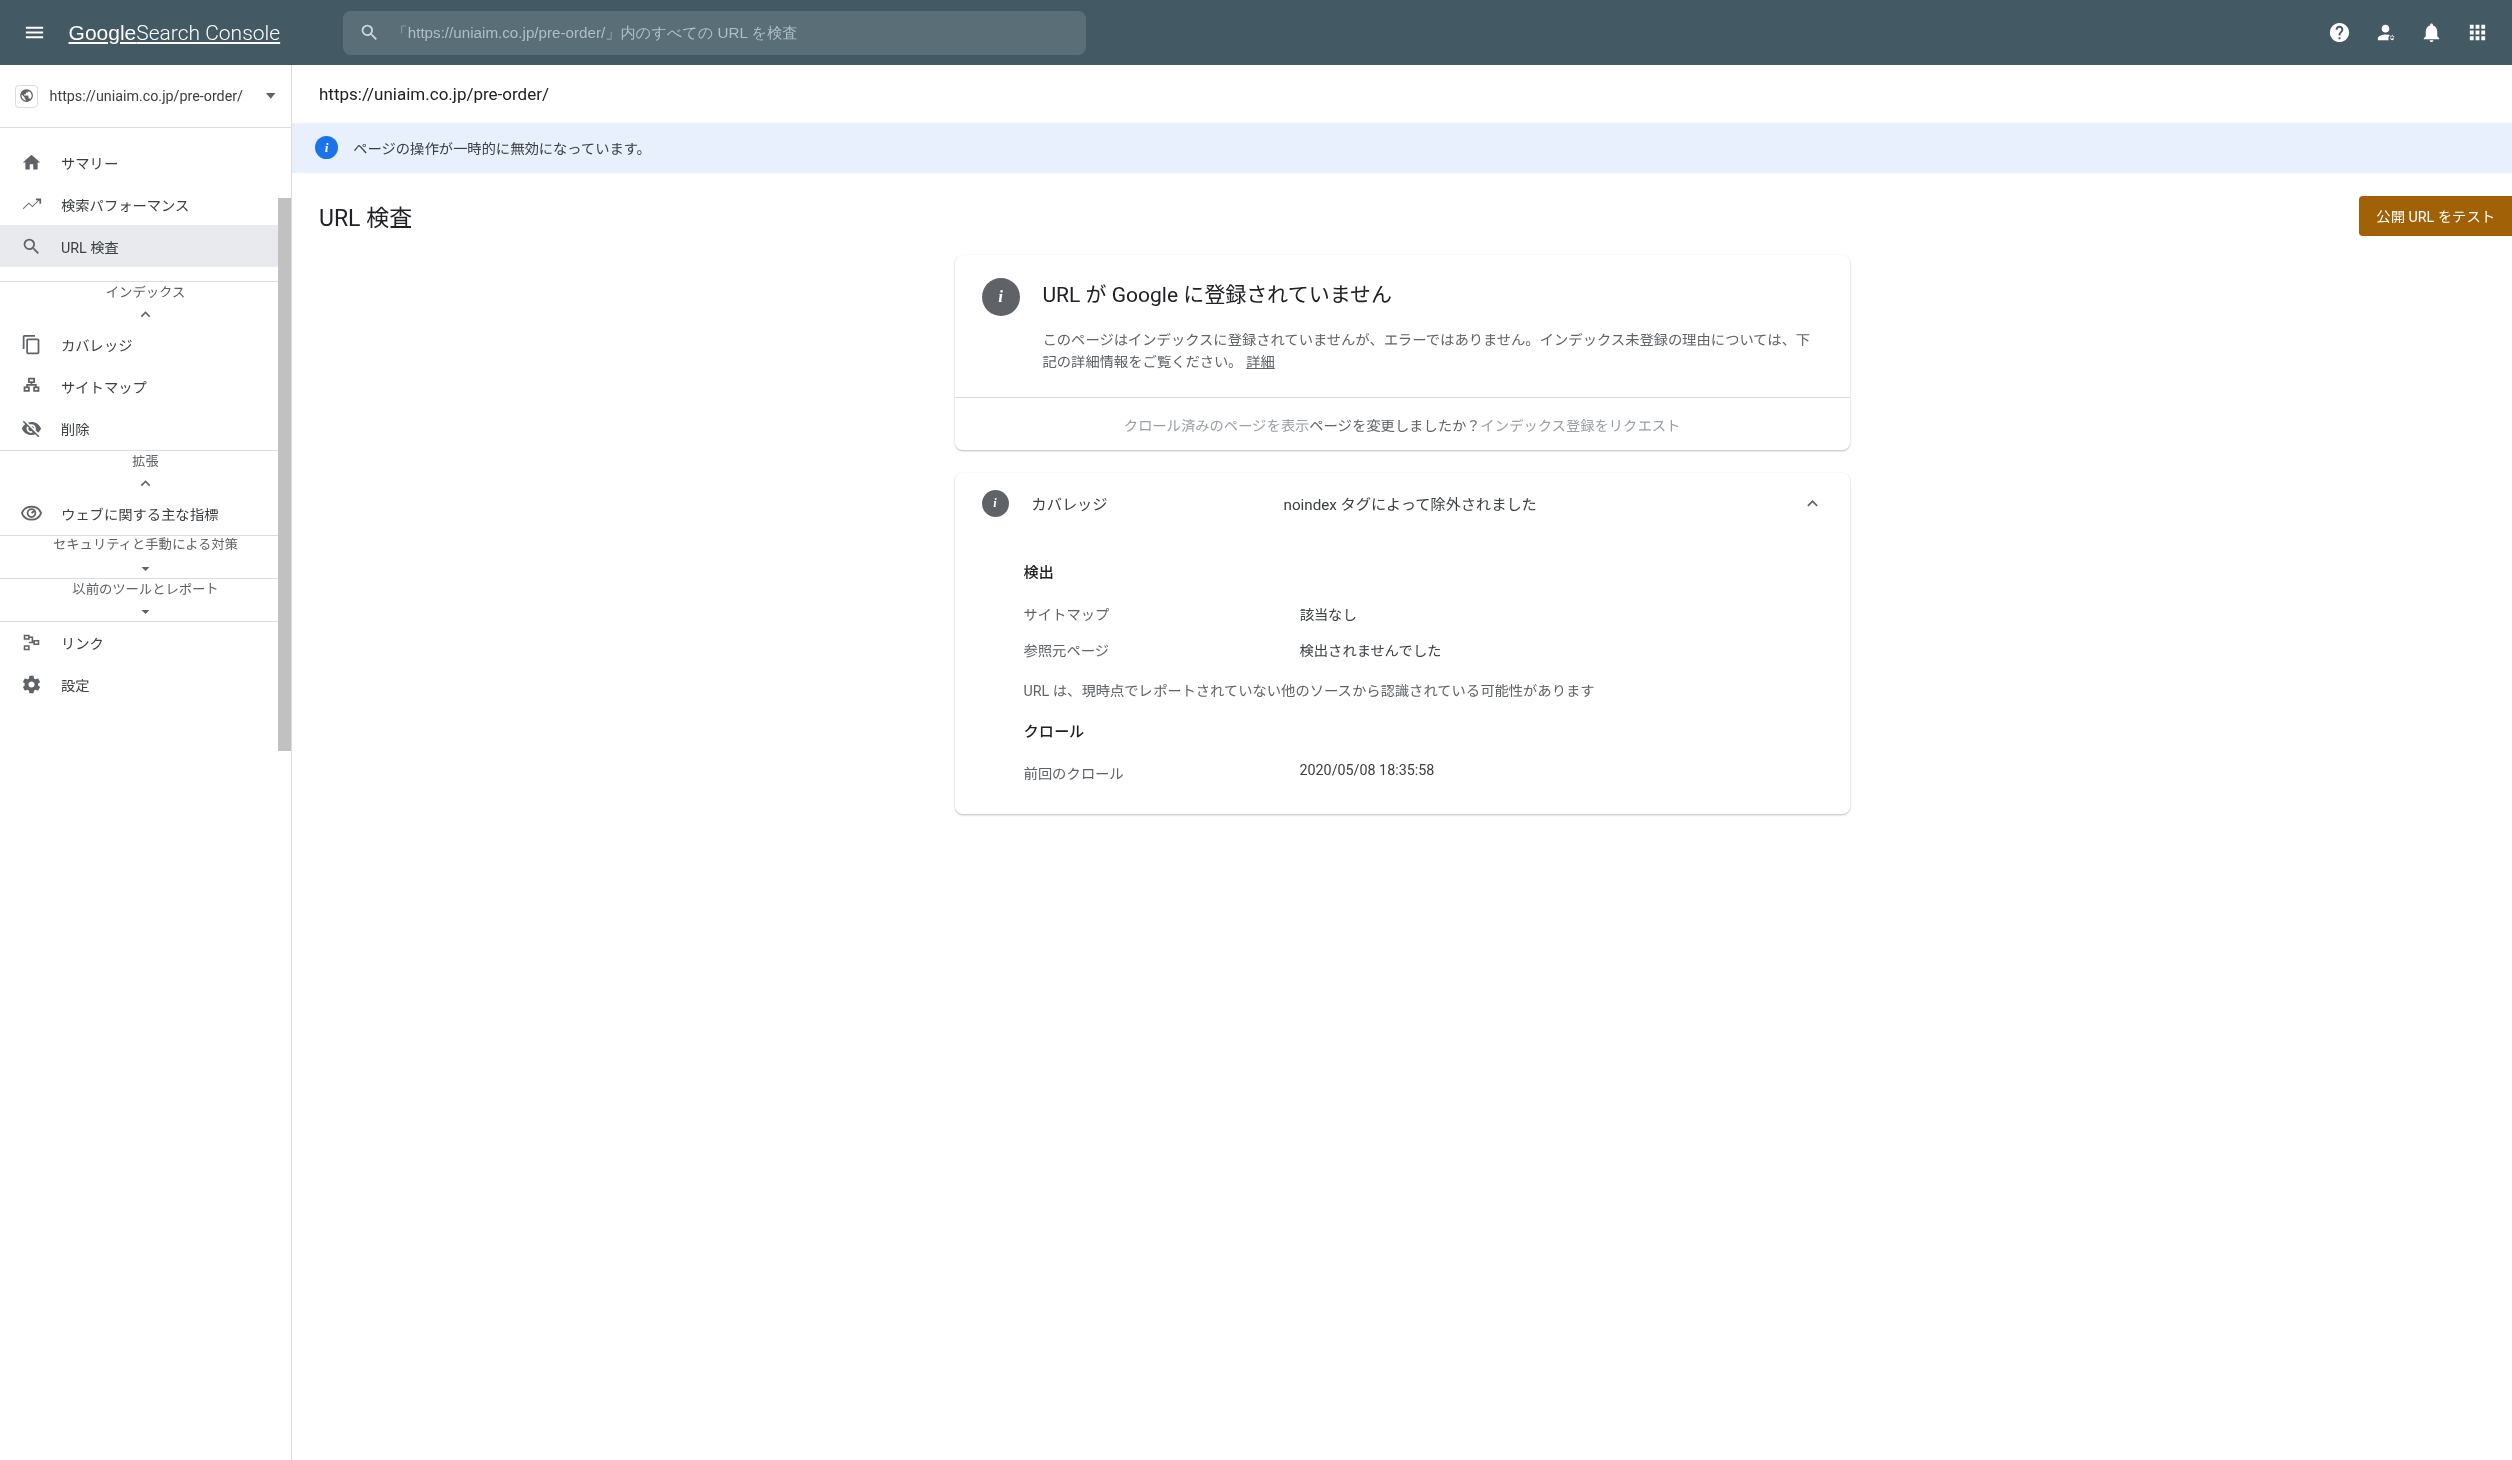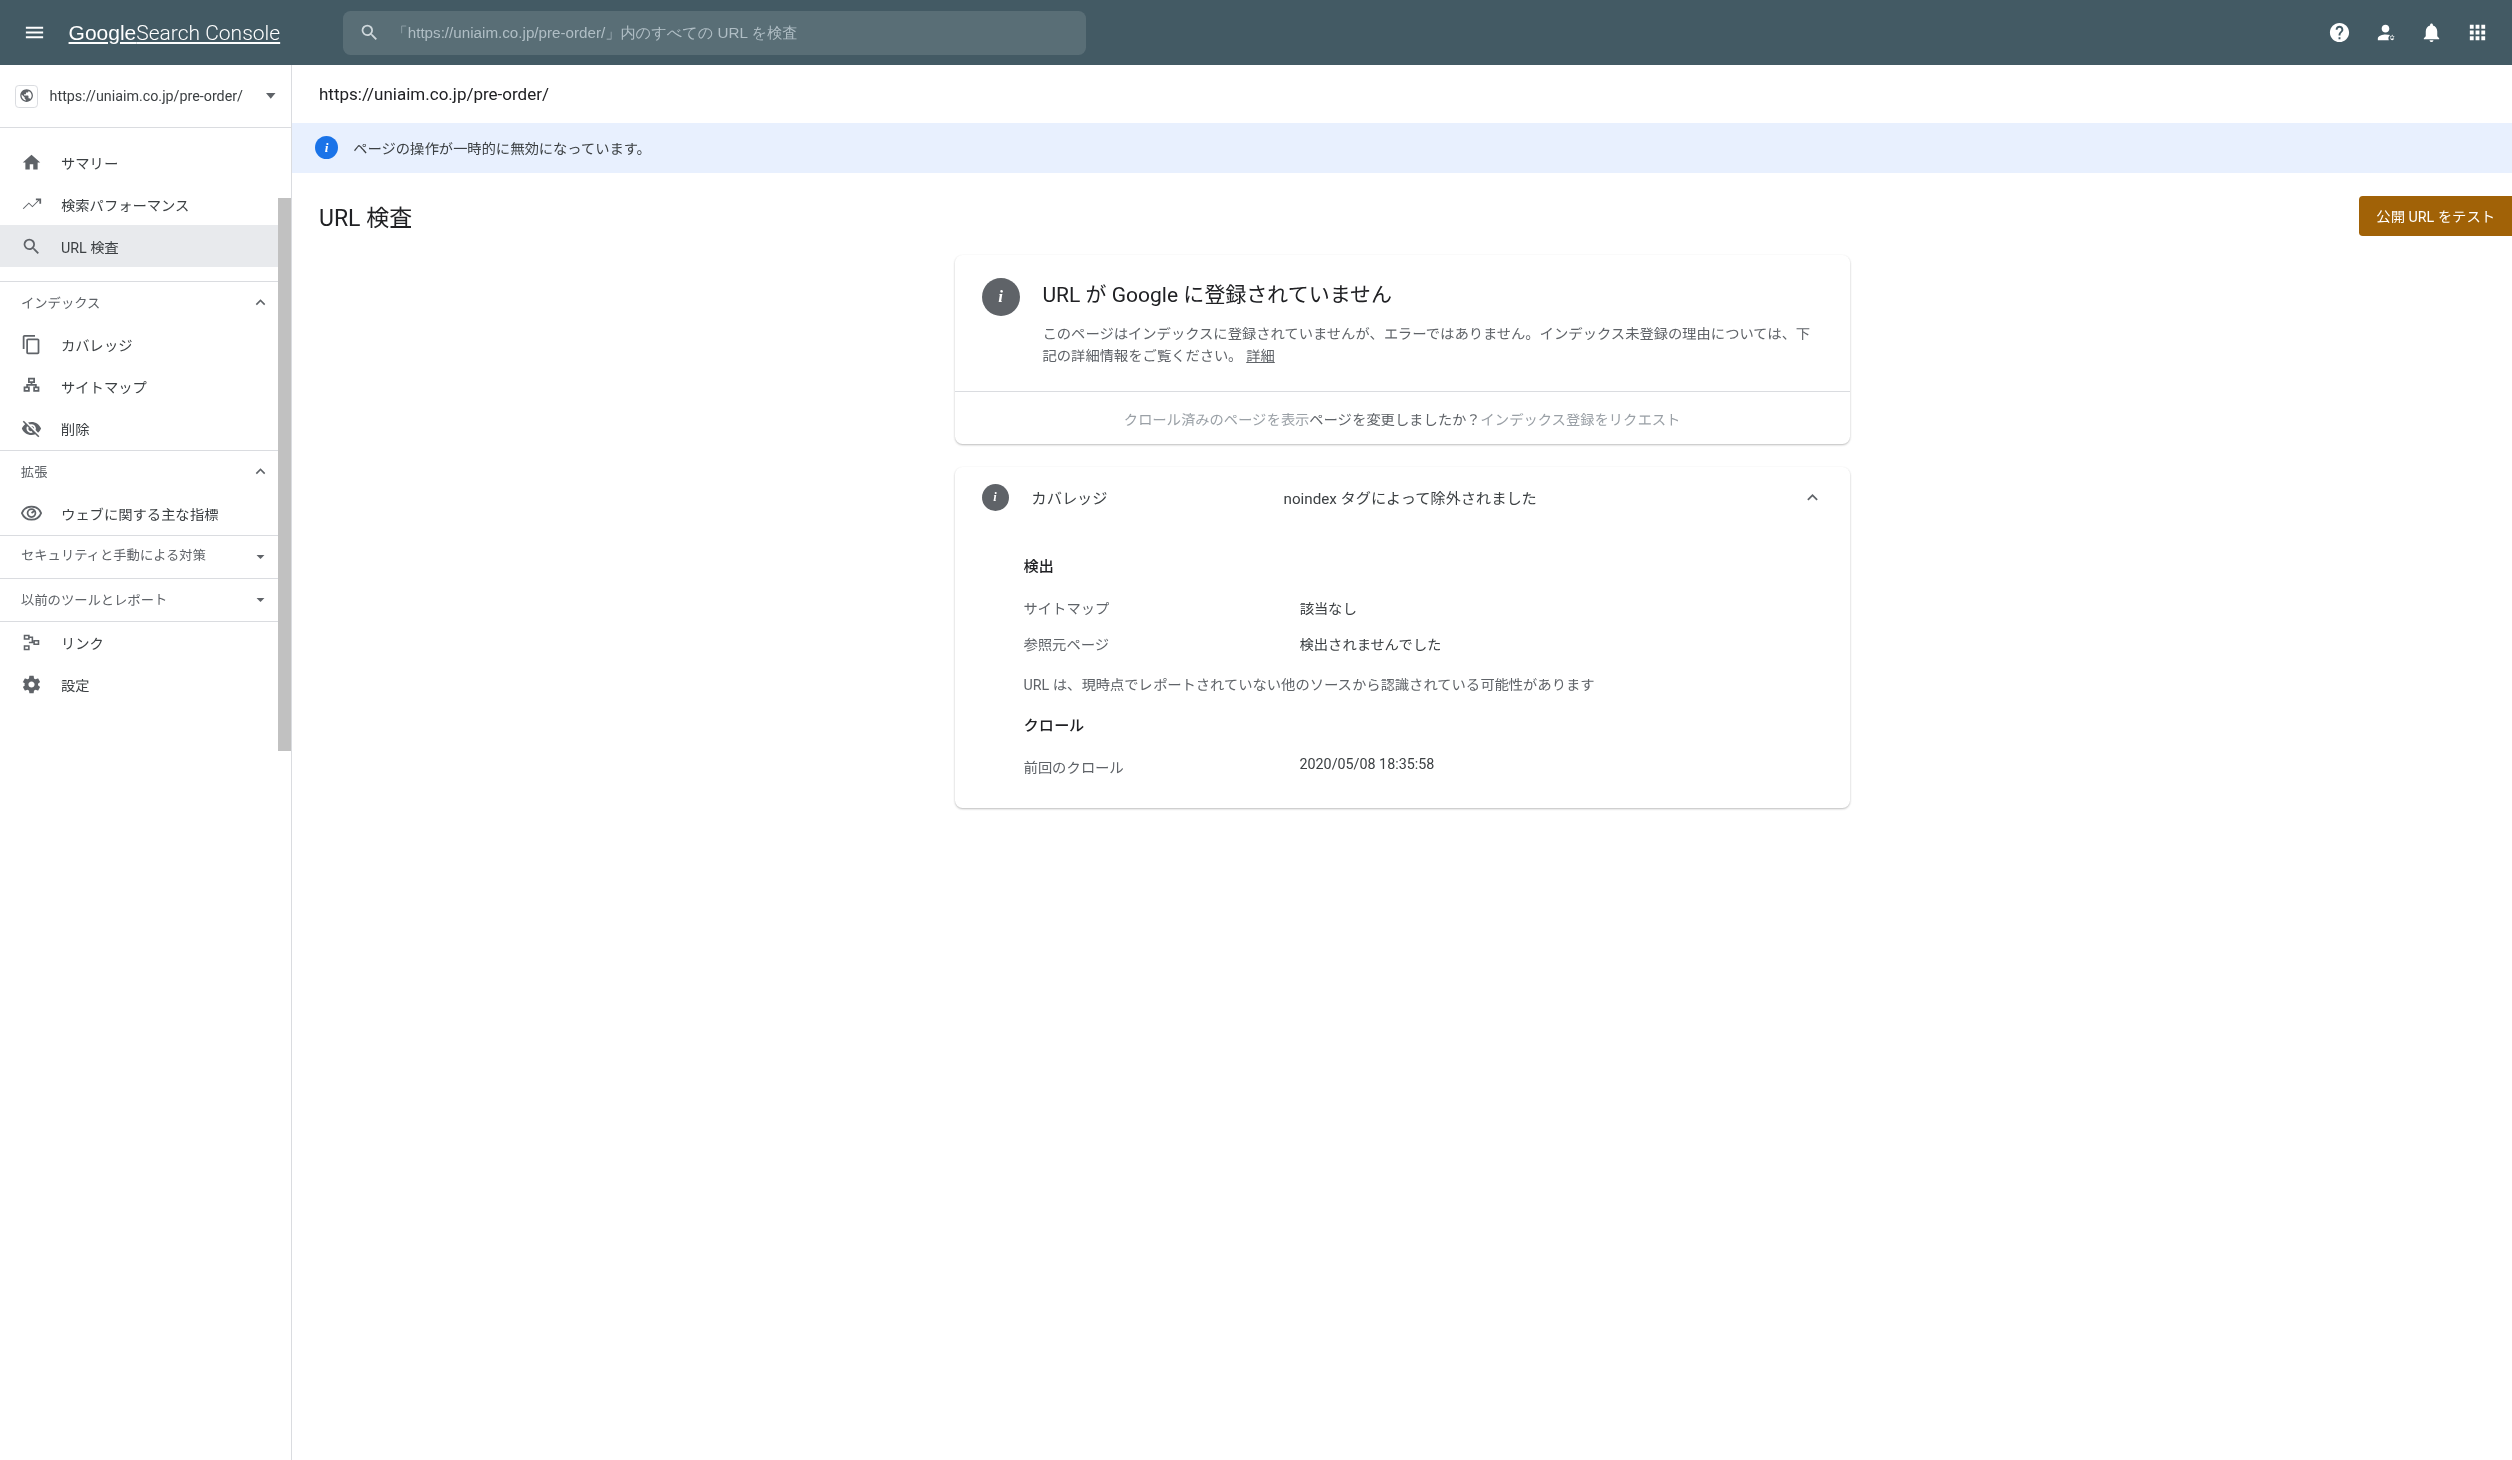--- a/index.html
+++ b/index.html
@@ -28,40 +28,40 @@
 .scrollbar-thumb { position: absolute; right: 0; top: 133px; width: 13.3px; height: 553px; background: #c1c1c1; border-radius: 0; }
 .property-sel { height: 63px; border-bottom: 1px solid #dadce0; display: flex; align-items: center; padding: 0 15.2px; gap: 11.4px; cursor: pointer; }
 .globe-icon { width: 23px; height: 23px; border: 1px solid #dadce0; border-radius: 3.8px; display: flex; align-items: center; justify-content: center; }
 .property-url { flex: 1; color: #3c4043; font-size: 14.3px; }
 .dropdown-caret { color: #5f6368; }
 
 .nav-section { padding: 13.3px 0; }
 .nav-item { height: 42px; display: flex; align-items: center; padding: 0 21px; gap: 19px; cursor: pointer; color: #3c4043; font-size: 14.3px; }
 .nav-item.active { background: #e8eaed; }
 .nav-item svg { fill: #5f6368; }
-.section-header { height: 42px; display: flex; align-items: center; justify-content: space-between; padding: 0 21px; color: #5f6368; font-size: 13.3px; cursor: pointer; }
+.section-header { height: 42px; display: flex; align-items: center; justify-content: space-between; padding: 0 21px; color: #5f6368; font-size: 13.3px; cursor: pointer; flex-direction: column; }
 .section-header .chev { fill: #5f6368; }
 .divider { border-top: 1px solid #dadce0; margin: 0; }
 
 
 .main { flex: 1; overflow-y: auto; background: #fff; position: relative; }
 .url-bar { padding: 19px 27px; font-size: 17px; color: #202124; }
 .info-banner { background: #e8f0fe; padding: 13.3px 23px; display: flex; align-items: center; gap: 15.2px; color: #3c4043; font-size: 14.3px; }
 .info-banner .info-circle { background: #1a73e8; width: 23px; height: 23px; border-radius: 50%; display: flex; align-items: center; justify-content: center; color: #fff; font-weight: bold; font-style: italic; font-family: serif; font-size: 13.3px; }
 
 .page-title-row { display: flex; align-items: center; justify-content: space-between; padding: 23px 27px 19px; }
 .page-title { font-size: 23px; color: #202124; font-weight: 400; }
 .test-btn { background: #a16207; color: #fff; padding: 9.5px 17px; border-radius: 3.8px 0 0 3.8px; font-size: 14.3px; cursor: pointer; margin-right: -27px; }
 
 .content-wrap { max-width: 953px; margin: 0 auto; padding: 0 29px 38px; }
 .card { background: #fff; border-radius: 7.6px; box-shadow: 0 1px 2.9px rgba(0,0,0,0.1), 0 1px 1.9px rgba(0,0,0,0.18); margin-bottom: 23px; }
 .card-top { padding: 23px 27px; display: flex; gap: 23px; }
 .status-icon { width: 38px; height: 38px; border-radius: 50%; background: #5f6368; display: flex; align-items: center; justify-content: center; flex-shrink: 0; color: #fff; font-weight: bold; font-style: italic; font-family: serif; font-size: 17px; }
 .status-icon.small { width: 27px; height: 27px; font-size: 12.4px; }
-.card-title { font-size: 21px; color: #202124; margin-bottom: 15px; font-weight: 400; }
+.card-title { font-size: 21px; color: #202124; margin-bottom: 21px; font-weight: 400; }
 .card-desc { font-size: 14.3px; color: #5f6368; line-height: 1.6; }
 .link-inline { color: #5f6368; text-decoration: underline; cursor: pointer; }
 .card-actions { border-top: 1px solid #dadce0; display: flex; justify-content: center; padding: 15.2px 0; }
 .action-link { color: #9aa0a6; font-size: 14.3px; cursor: default; }
 .action-link.darker { color: #5f6368; }
 
 .coverage-head { padding: 17px 27px; display: flex; align-items: center; gap: 23px; cursor: pointer; }
 .coverage-label { font-size: 15.2px; color: #3c4043; min-width: 229px; }
 .coverage-value { font-size: 15.2px; color: #3c4043; flex: 1; }
 .expand-icon { color: #5f6368; }

